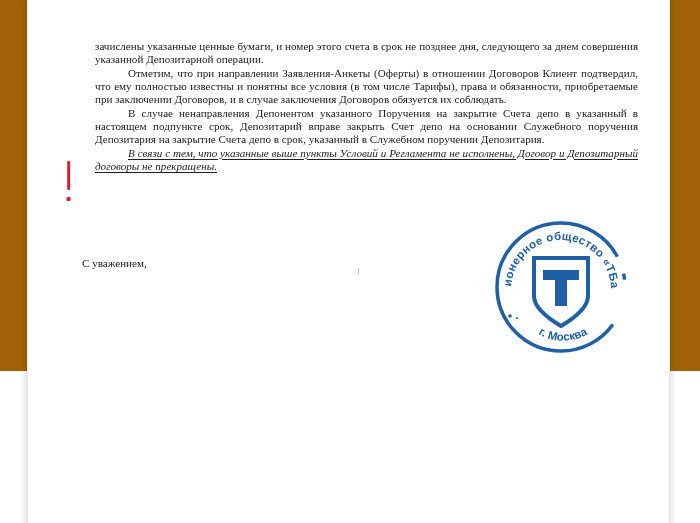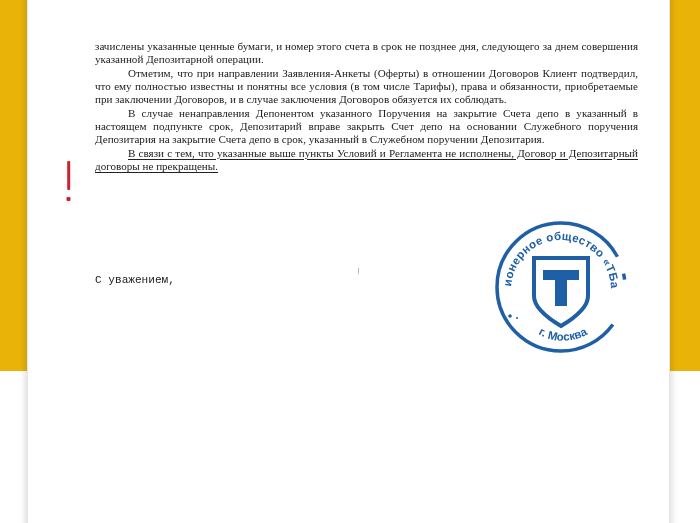--- a/index.html
+++ b/index.html
@@ -4,21 +4,21 @@
 <style>
   html, body {
     margin: 0; padding: 0;
     width: 700px; height: 523px;
     background: #ffffff;
     overflow: hidden;
   }
   .viewer {
     position: relative;
     width: 700px; height: 371px;
-    background: #eab308;
+    background: #a16207;
   }
   .page {
     position: absolute;
     left: 27px; top: -4px;
     width: 641px; height: 540px;
     background: #ffffff;
     box-shadow: -3px 0 5px rgba(0,0,0,0.10), 3px 0 5px rgba(0,0,0,0.10);
     border-left: 1px solid #e6e6e6;
     border-right: 1px solid #e6e6e6;
   }
@@ -32,29 +32,29 @@
     color: #1b1b1b;
     text-align: justify;
   }
   .body-text p { margin: 0; }
   .indent { text-indent: 33px; }
   .underlined {
     text-decoration: underline;
     text-decoration-thickness: 1px;
     text-underline-offset: 2px;
     text-decoration-color: #222;
+    font-style: italic;
   }
   .signoff {
     position: absolute;
-    left: 95px; top: 257px;
-    font-family: Liberation Mono, monospace;
+    left: 82px; top: 257px;
+    font-family: Liberation Serif, serif;
     font-size: 11.1px;
     line-height: 13.4px;
     color: #1b1b1b;
-    margin-top: 17px;
   }
   .signoff div { white-space: nowrap; }
   .mark {
     position: absolute;
     left: 66px; top: 161px;
     width: 6px; height: 42px;
   }
   .stamp {
     position: absolute;
     left: 492px; top: 218px;

